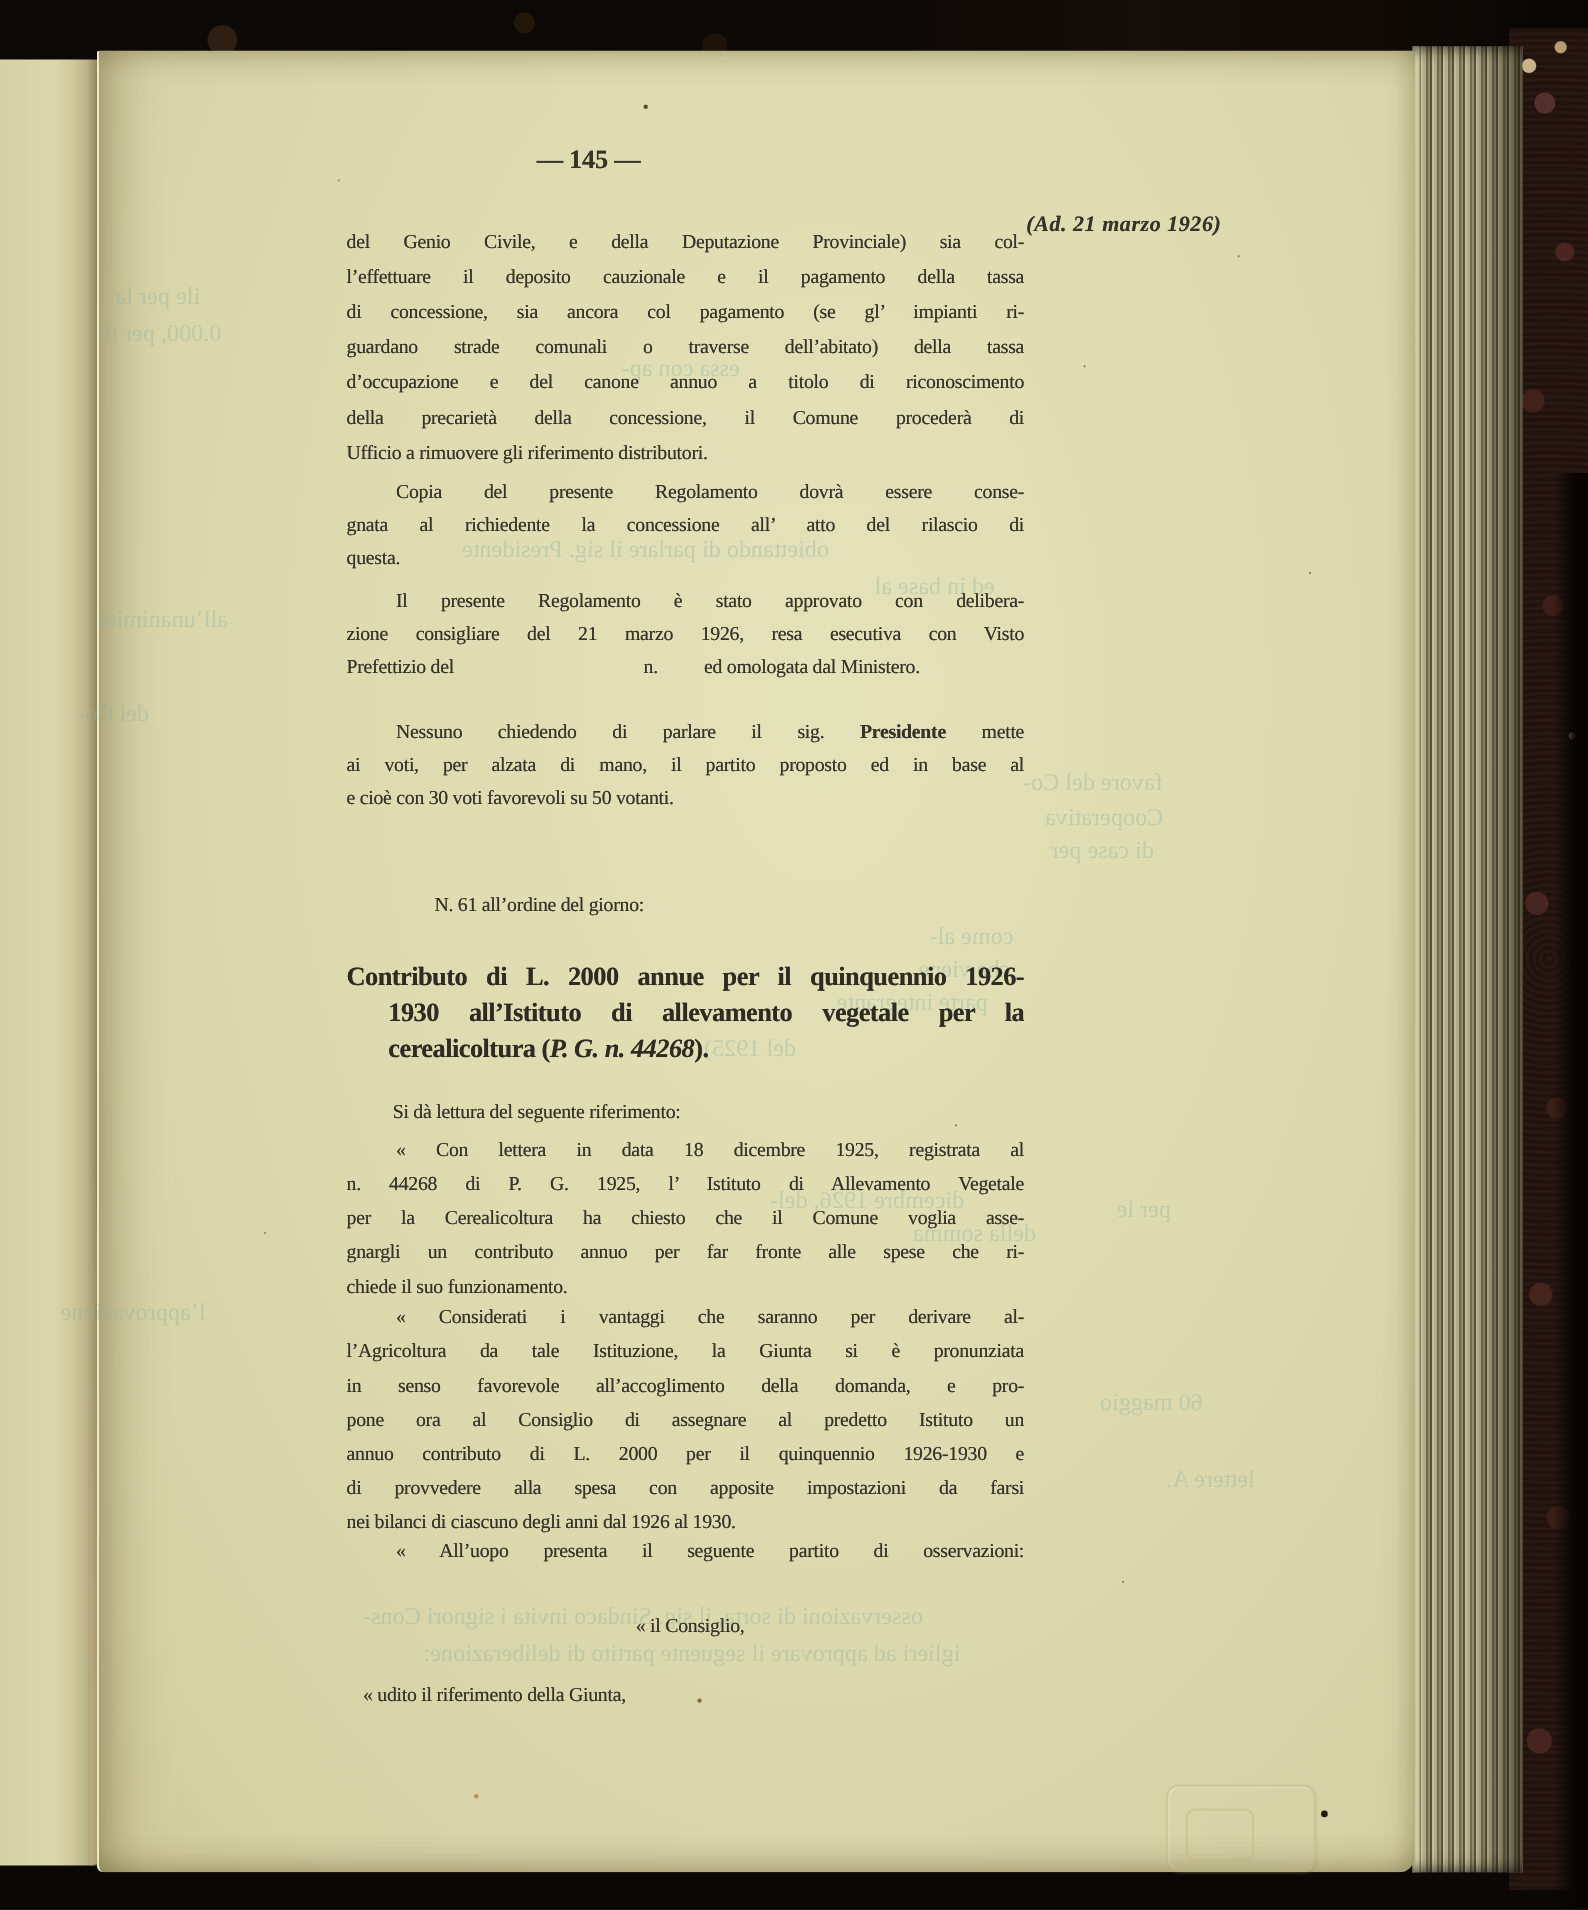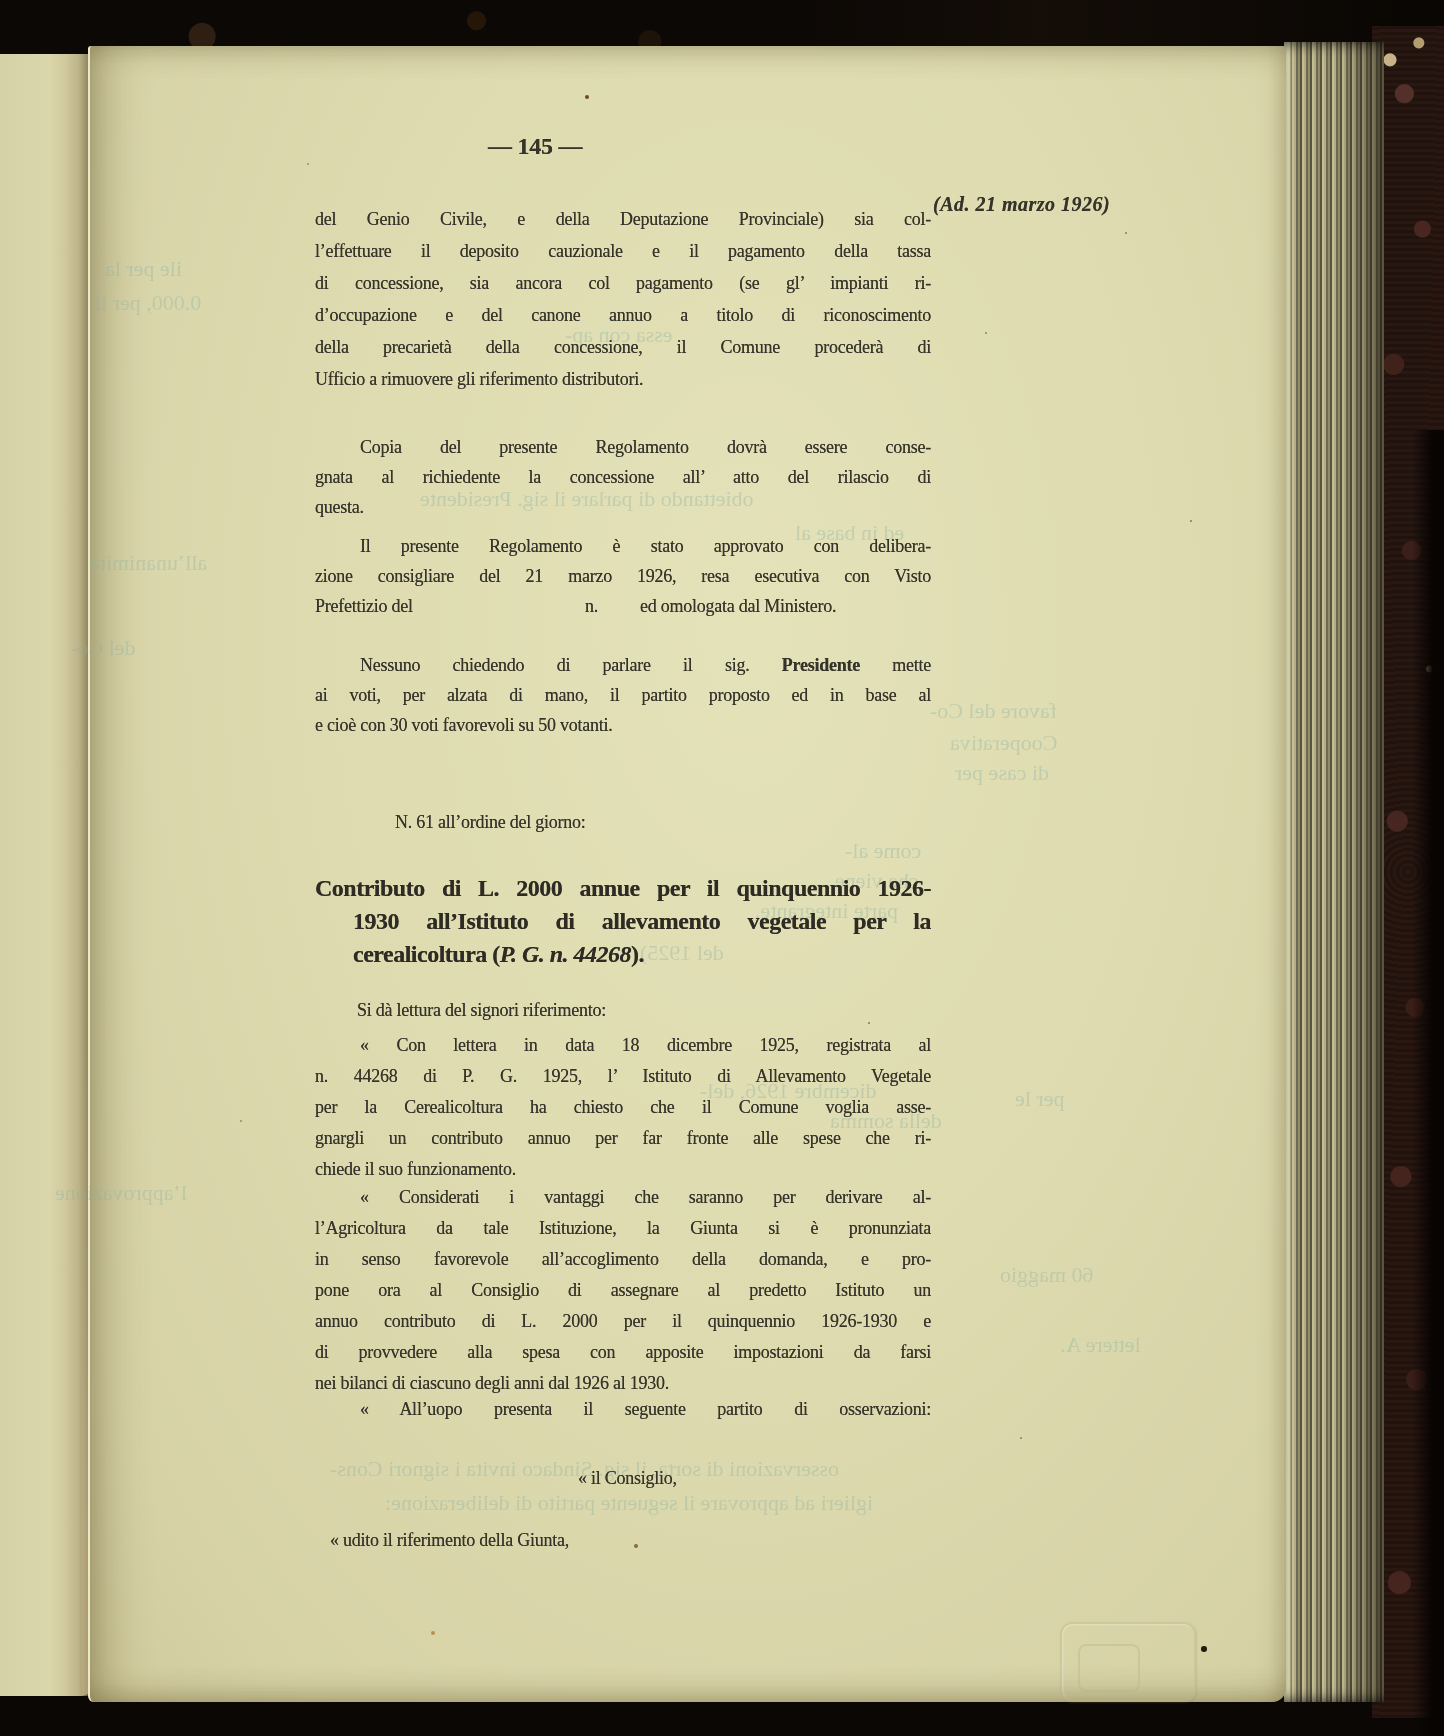--- a/index.html
+++ b/index.html
@@ -163,20 +163,21 @@
     <div>iglieri ad approvare il seguente partito di deliberazione:</div>
   </div>
 
   <div class="txt pagenum">— 145 —</div>
   <div class="txt marginnote">(Ad. 21 marzo 1926)</div>
 
   <div class="txt col p1 lh32">
     <div class="ln">del Genio Civile, e della Deputazione Provinciale) sia col-</div>
     <div class="ln">l’effettuare il deposito cauzionale e il pagamento della tassa</div>
     <div class="ln">di concessione, sia ancora col pagamento (se gl’ impianti ri-</div>
+    <div class="ln">guardano strade comunali o traverse dell’abitato) della tassa</div>
     <div class="ln">d’occupazione e del canone annuo a titolo di riconoscimento</div>
     <div class="ln">della precarietà della concessione, il Comune procederà di</div>
     <div class="ln last">Ufficio a rimuovere gli riferimento distributori.</div>
   </div>
 
   <div class="txt col p2 lh30">
     <div class="ln ind">Copia del presente Regolamento dovrà essere conse-</div>
     <div class="ln">gnata al richiedente la concessione all’ atto del rilascio di</div>
     <div class="ln last">questa.</div>
   </div>
@@ -202,21 +203,21 @@
   </div>
 
   <div class="txt col order61">N. 61 all’ordine del giorno:</div>
 
   <div class="txt col heading lh33">
     <div class="ln">Contributo di L. 2000 annue per il quinquennio 1926-</div>
     <div class="ln cont">1930 all’Istituto di allevamento vegetale per la</div>
     <div class="ln cont last"><span>cerealicoltura (</span><i>P. G. n. 44268</i><span>).</span></div>
   </div>
 
-  <div class="txt col p5">Si dà lettura del signori riferimento:</div>
+  <div class="txt col p5">Si dà lettura del seguente riferimento:</div>
 
   <div class="txt col p6 lh31">
     <div class="ln ind">« Con lettera in data 18 dicembre 1925, registrata al</div>
     <div class="ln">n. 44268 di P. G. 1925, l’ Istituto di Allevamento Vegetale</div>
     <div class="ln">per la Cerealicoltura ha chiesto che il Comune voglia asse-</div>
     <div class="ln">gnargli un contributo annuo per far fronte alle spese che ri-</div>
     <div class="ln last">chiede il suo funzionamento.</div>
   </div>
 
   <div class="txt col p7 lh31">

